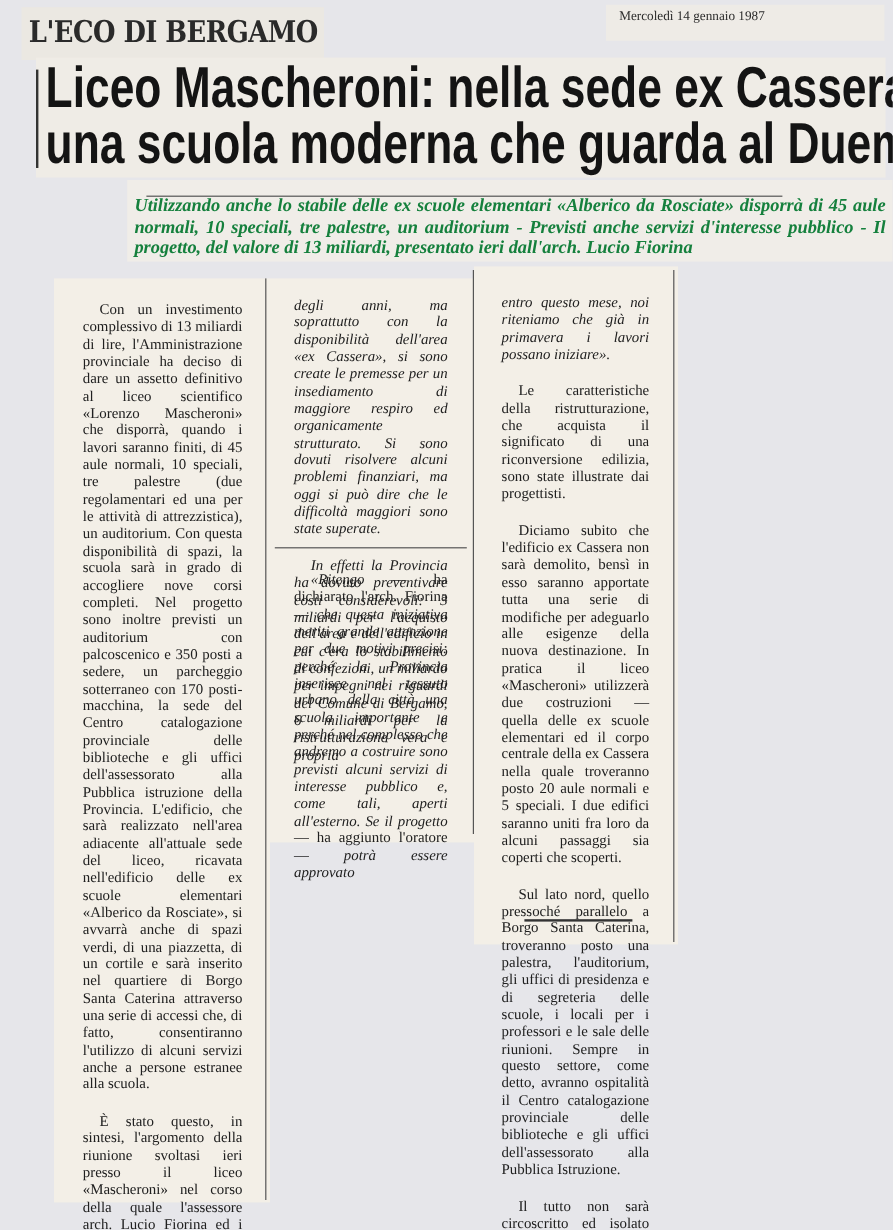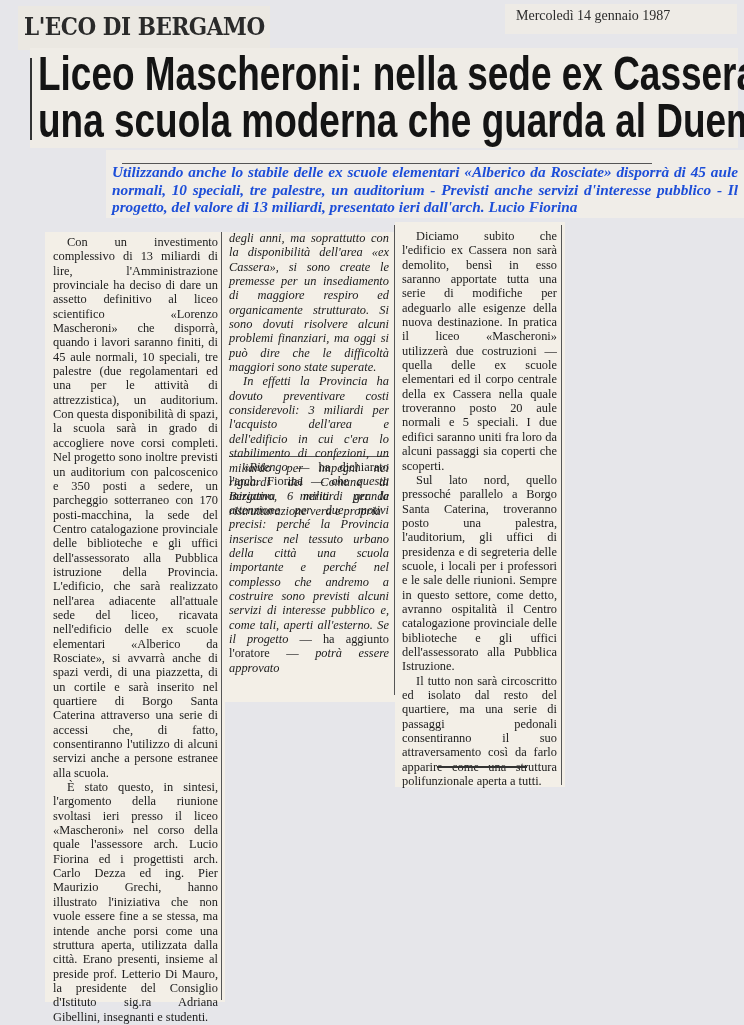--- a/index.html
+++ b/index.html
@@ -12,52 +12,52 @@
   .clip { position:absolute; background:#f3efe7; }
   .masthead-clip { left:18px; top:6px; width:252px; height:44px; background:#ebe8e2; }
   .masthead {
     position:absolute; left:24px; top:12px;
     font-family:"DejaVu Serif", serif; font-weight:bold;
     font-size:25px; letter-spacing:-0.5px; color:#2a2a2a;
     transform:scaleX(0.86); transform-origin:left top; white-space:nowrap;
   }
   .date-clip { left:505px; top:4px; width:232px; height:30px; background:#eeebe6; }
   .date {
-    position:absolute; left:516px; top:8px; font-size:14px; color:#2b2b2b;
+    position:absolute; left:516px; top:8px; font-size:11px; color:#2b2b2b;
     font-family:"Liberation Serif", serif; white-space:nowrap;
   }
   .headline-clip { left:30px; top:48px; width:708px; height:100px; background:#efece6; }
   .headline {
     position:absolute; left:38px; top:50px; width:700px;
     font-family:"Liberation Sans", sans-serif; font-weight:bold;
     color:#141414; line-height:47px;
   }
   .headline .l1, .headline .l2 {
     display:block; white-space:nowrap;
     transform-origin:left top;
   }
   .headline .l1 { font-size:48px; transform:scaleX(0.77); }
   .headline .l2 { font-size:48px; transform:scaleX(0.77); }
   .headline-rule-left { position:absolute; left:30px; top:58px; width:2px; height:82px; background:#333; }
   .headline-rule-bottom { position:absolute; left:122px; top:163px; width:530px; height:1px; background:#555; }
   .subhead-clip { left:106px; top:150px; width:638px; height:68px; background:#f0ede8; }
   .subhead {
     position:absolute; left:112px; top:163px; width:626px;
     font-family:"Liberation Serif", serif; font-style:italic; font-weight:bold;
-    font-size:15.3px; line-height:17.5px; color:#1d4ed8; text-align:justify;
+    font-size:15.3px; line-height:17.5px; color:#15803d; text-align:justify;
   }
   .body-clip-1 { left:45px; top:232px; width:350px; height:770px; }
   .body-clip-2 { left:225px; top:232px; width:172px; height:470px; }
   .body-clip-3 { left:395px; top:222px; width:170px; height:565px; }
   .col {
     position:absolute; font-family:"Liberation Serif", serif;
     font-size:12.4px; line-height:14.35px; color:#202020;
     text-align:justify; hyphens:manual;
   }
-  .col p { margin:0; text-indent:14px; }
+  .col p { margin:16px; text-indent:14px; }
   .col1 { left:53px; top:235px; width:165px; }
   .col2a { left:229px; top:231px; width:160px;font-style:italic; }
   .col2b { left:229px; top:460px; width:160px; }
   .col3 { left:402px; top:229px; width:155px; }
   .it { font-style:italic; }
   .vrule { position:absolute; width:1px; background:#555; }
   .hrule { position:absolute; height:1px; background:#555; }
   .endrule { position:absolute; left:437px; top:766px; width:90px; height:2px; background:#333; }
 </style>
 </head>
@@ -98,17 +98,19 @@
 <div class="col col2a">
   <p style="text-indent:0">degli anni, ma soprattutto con la disponibilità dell'area «ex Cassera», si sono create le premesse per un insediamento di maggiore respiro ed organicamente strutturato. Si sono dovuti risolvere alcuni problemi finanziari, ma oggi si può dire che le difficoltà maggiori sono state superate.</p>
   <p>In effetti la Provincia ha dovuto preventivare costi considerevoli: 3 miliardi per l'acquisto dell'area e dell'edificio in cui c'era lo stabilimento di confezioni, un miliardo per impegni nei riguardi del Comune di Bergamo, 6 miliardi per la ristrutturazione vera e propria</p>
 </div>
 
 <div class="col col2b">
   <p><span class="it">«Ritengo</span><span> — ha dichiarato l'arch. Fiorina — </span><span class="it">che questa iniziativa meriti grande attenzione per due motivi precisi: perché la Provincia inserisce nel tessuto urbano della città una scuola importante e perché nel complesso che andremo a costruire sono previsti alcuni servizi di interesse pubblico e, come tali, aperti all'esterno. Se il progetto</span><span> — ha aggiunto l'oratore — </span><span class="it">potrà essere approvato</span></p>
 </div>
 
 <div class="col col3">
+  <p class="it" style="text-indent:0">entro questo mese, noi riteniamo che già in primavera i lavori possano iniziare».</p>
+  <p>Le caratteristiche della ristrutturazione, che acquista il significato di una riconversione edilizia, sono state illustrate dai progettisti.</p>
   <p>Diciamo subito che l'edificio ex Cassera non sarà demolito, bensì in esso saranno apportate tutta una serie di modifiche per adeguarlo alle esigenze della nuova destinazione. In pratica il liceo «Mascheroni» utilizzerà due costruzioni — quella delle ex scuole elementari ed il corpo centrale della ex Cassera nella quale troveranno posto 20 aule normali e 5 speciali. I due edifici saranno uniti fra loro da alcuni passaggi sia coperti che scoperti.</p>
   <p>Sul lato nord, quello pressoché parallelo a Borgo Santa Caterina, troveranno posto una palestra, l'auditorium, gli uffici di presidenza e di segreteria delle scuole, i locali per i professori e le sale delle riunioni. Sempre in questo settore, come detto, avranno ospitalità il Centro catalogazione provinciale delle biblioteche e gli uffici dell'assessorato alla Pubblica Istruzione.</p>
   <p>Il tutto non sarà circoscritto ed isolato dal resto del quartiere, ma una serie di passaggi pedonali consentiranno il suo attraversamento così da farlo apparire come una struttura polifunzionale aperta a tutti.</p>
 </div>
 <div class="endrule"></div>
 
 </body></html>

